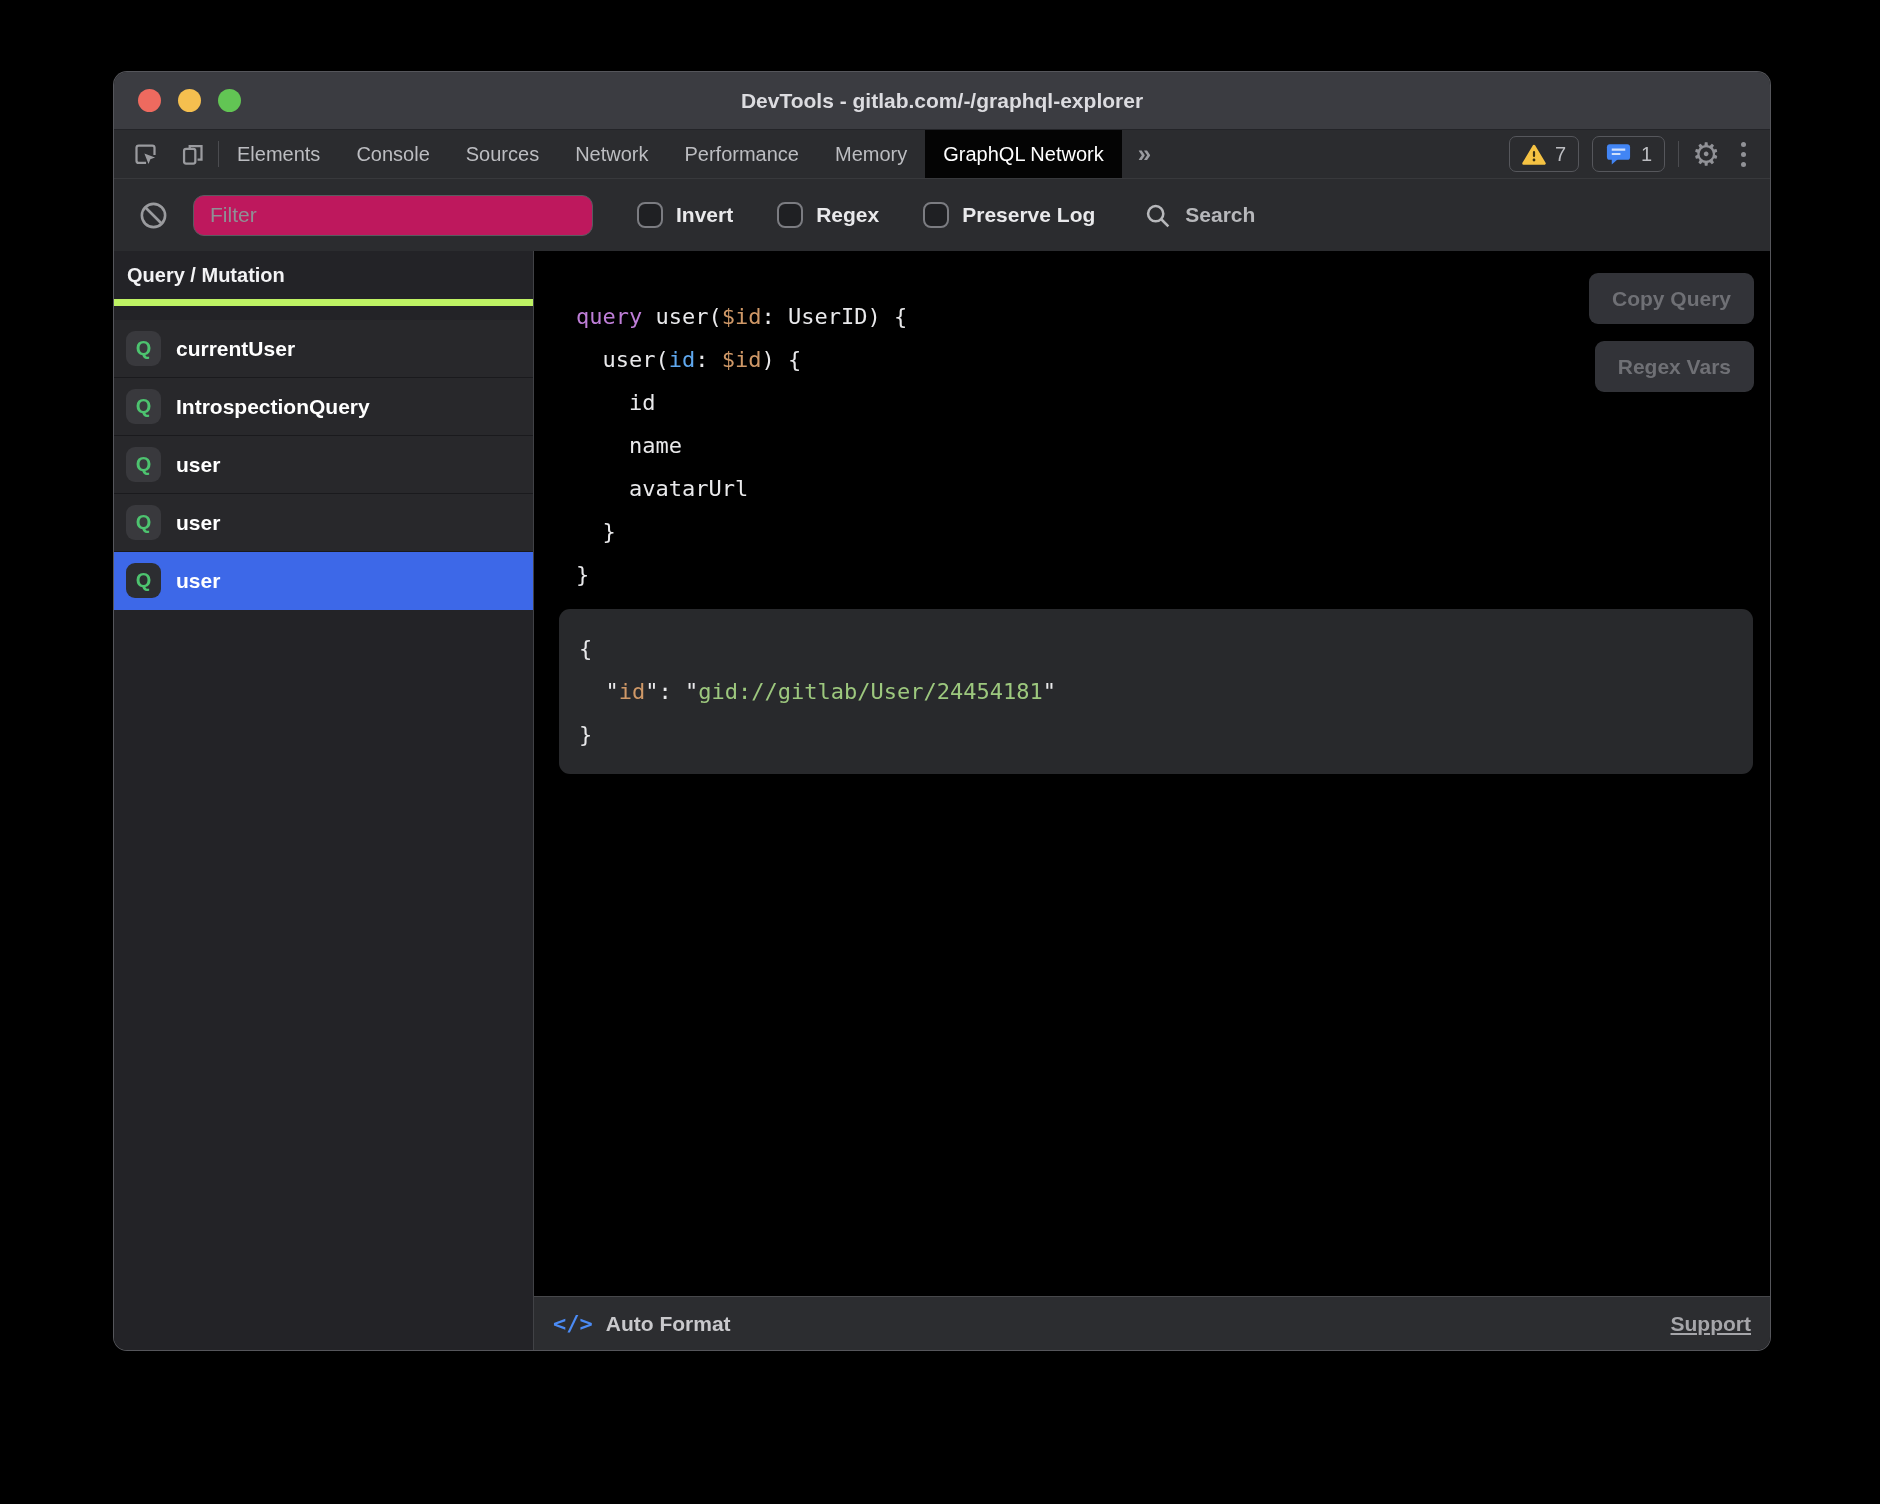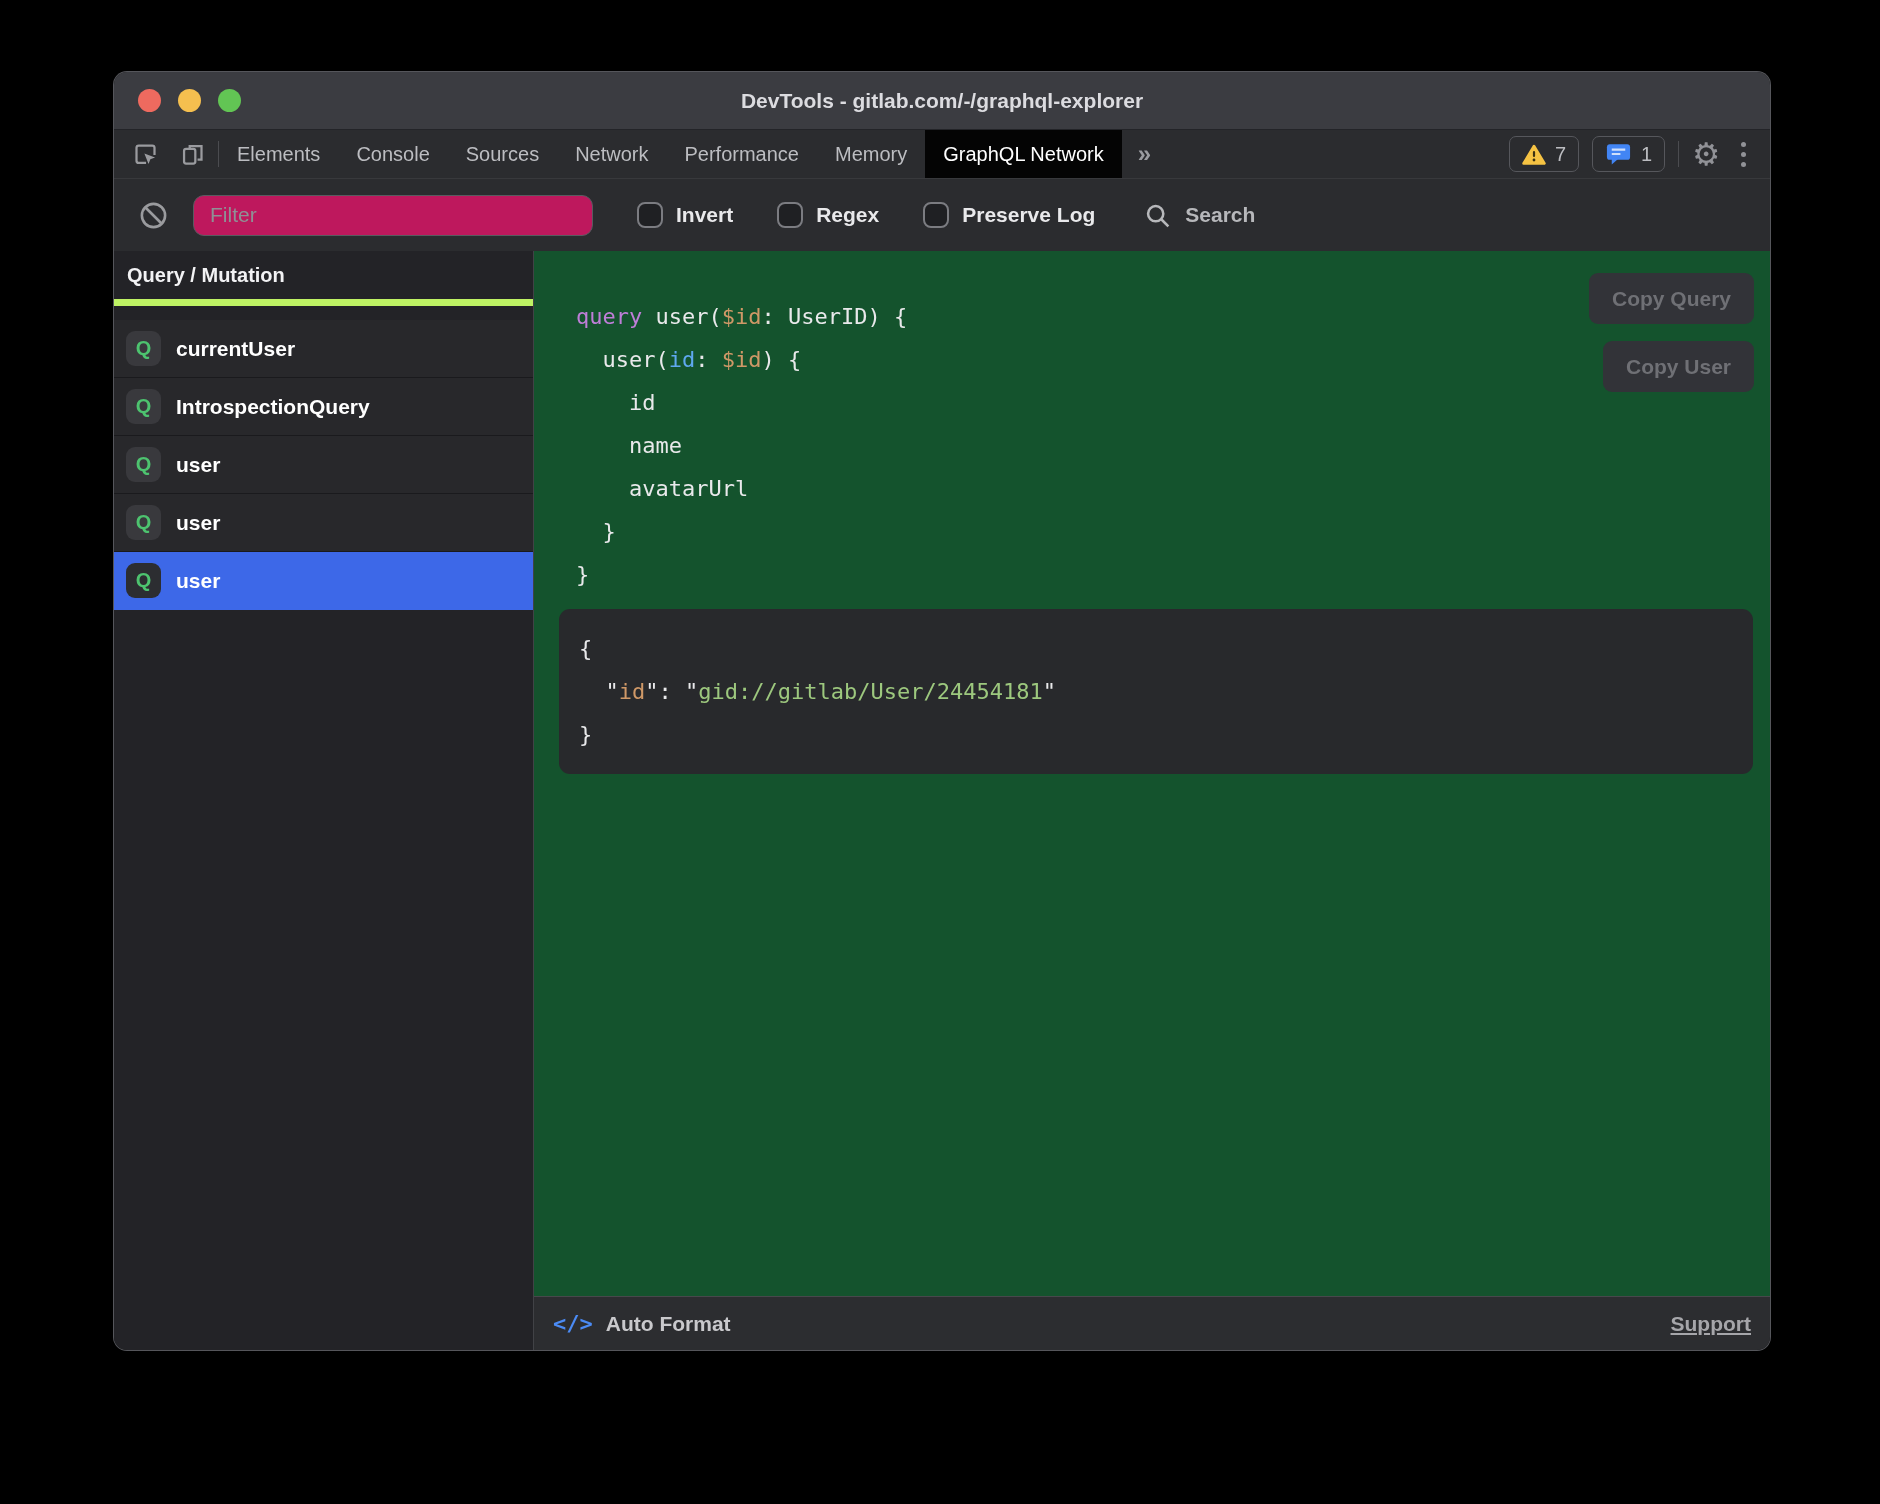--- a/index.html
+++ b/index.html
@@ -51,21 +51,21 @@
   .qbadge { width:35px; height:35px; border-radius:9px; background:#39393d; color:#4dc36f; font-weight:bold; font-size:20px; display:flex; align-items:center; justify-content:center; margin:0 15px 0 12px; flex:none; }
   .qrow.selected .qbadge { background:#2c2d31; }
   .qlabel { font-size:21px; font-weight:bold; color:#ffffff; }
 
   .rightpanel { flex:1; display:flex; flex-direction:column; min-width:0; }
   .dtabs { height:55px; flex:none; background:#29292d; border-bottom:1px solid #3a3b3e; display:flex; align-items:stretch; }
   .dtab { display:flex; align-items:center; padding:0 23px; font-size:20px; color:#9c9da1; cursor:default; }
   .dtab.active { background:#3a3b3f; color:#ffffff; font-weight:bold; }
   .close-x { margin-left:auto; align-self:center; margin-right:20px; color:#ababae; font-size:25px; line-height:1; }
 
-  .content { flex:1; background:#14532d; position:relative; overflow:hidden;
+  .content { flex:1; background:#000000; position:relative; overflow:hidden;
     font-family:"DejaVu Sans Mono",monospace; font-size:22px; line-height:43px; }
   .code-block { padding:44px 0 0 42px; color:#e9e9eb; }
   .code-line { white-space:pre; }
   .tok-kw  { color:#bf7ed8; }
   .tok-var { color:#cf9867; }
   .tok-attr{ color:#5fa8ef; }
   .tok-key { color:#cf9867; }
   .tok-str { color:#9dc87e; }
 
   .copy-stack { position:absolute; top:22px; right:16px; display:flex; flex-direction:column; align-items:flex-end; gap:17px; }
@@ -224,21 +224,21 @@
         </div>
 
         <div class="vars-box">
           <div class="code-line">{</div>
           <div class="code-line"><span>  </span><span>"</span><span class="tok-key">id</span><span>"</span><span>: </span><span>"</span><span class="tok-str">gid://gitlab/User/24454181</span><span>"</span></div>
           <div class="code-line">}</div>
         </div>
 
         <div class="copy-stack">
           <div class="copy-btn">Copy Query</div>
-          <div class="copy-btn">Copy User</div>
+          <div class="copy-btn">Regex Vars</div>
         </div>
       </div>
 
       <div class="bottombar">
         <span class="af-icon">&lt;/&gt;</span>
         <span class="af-label">Auto Format</span>
         <span class="support-label">Support</span>
       </div>
     </div>
   </div>

